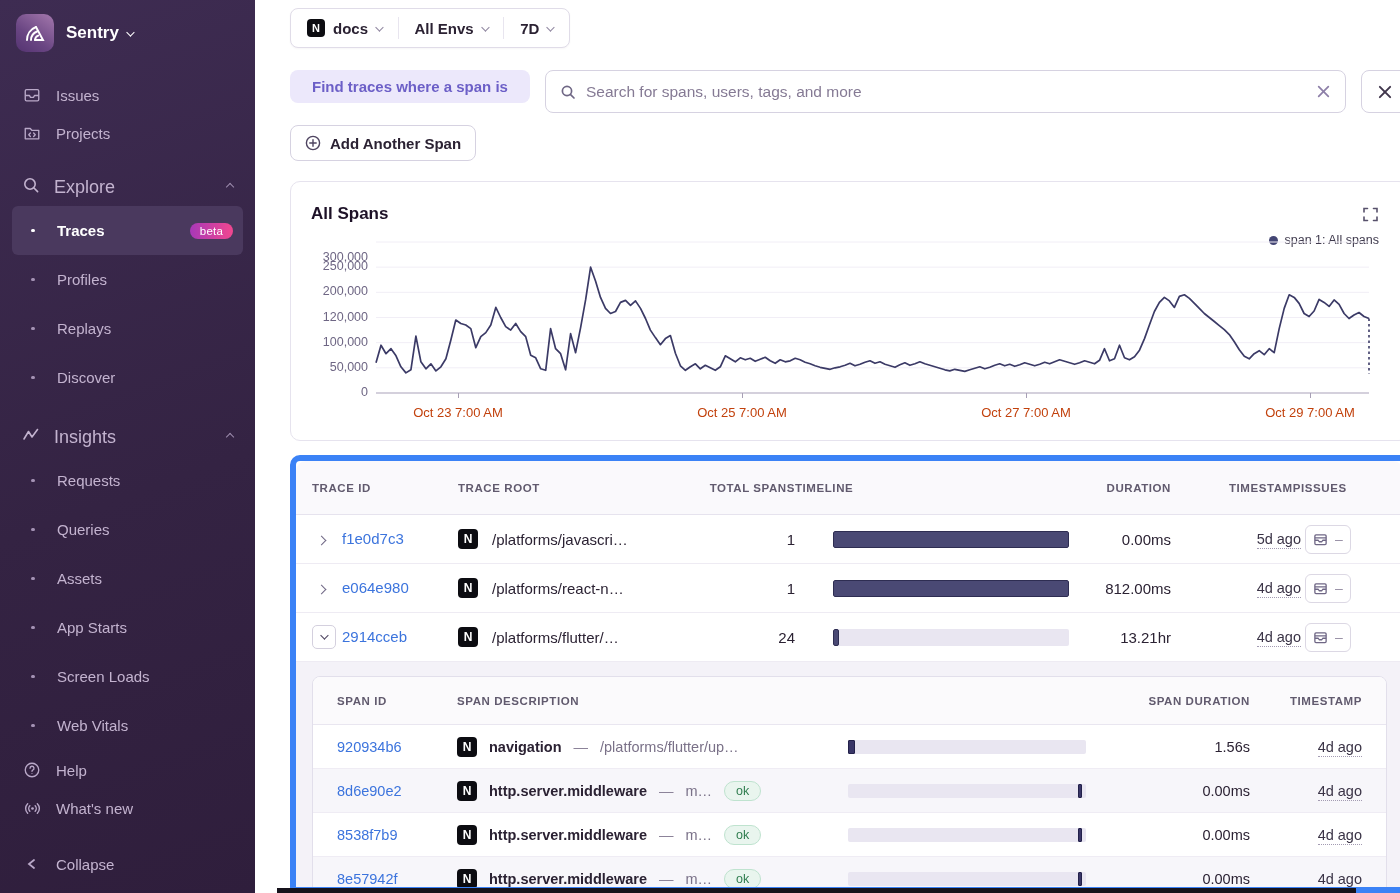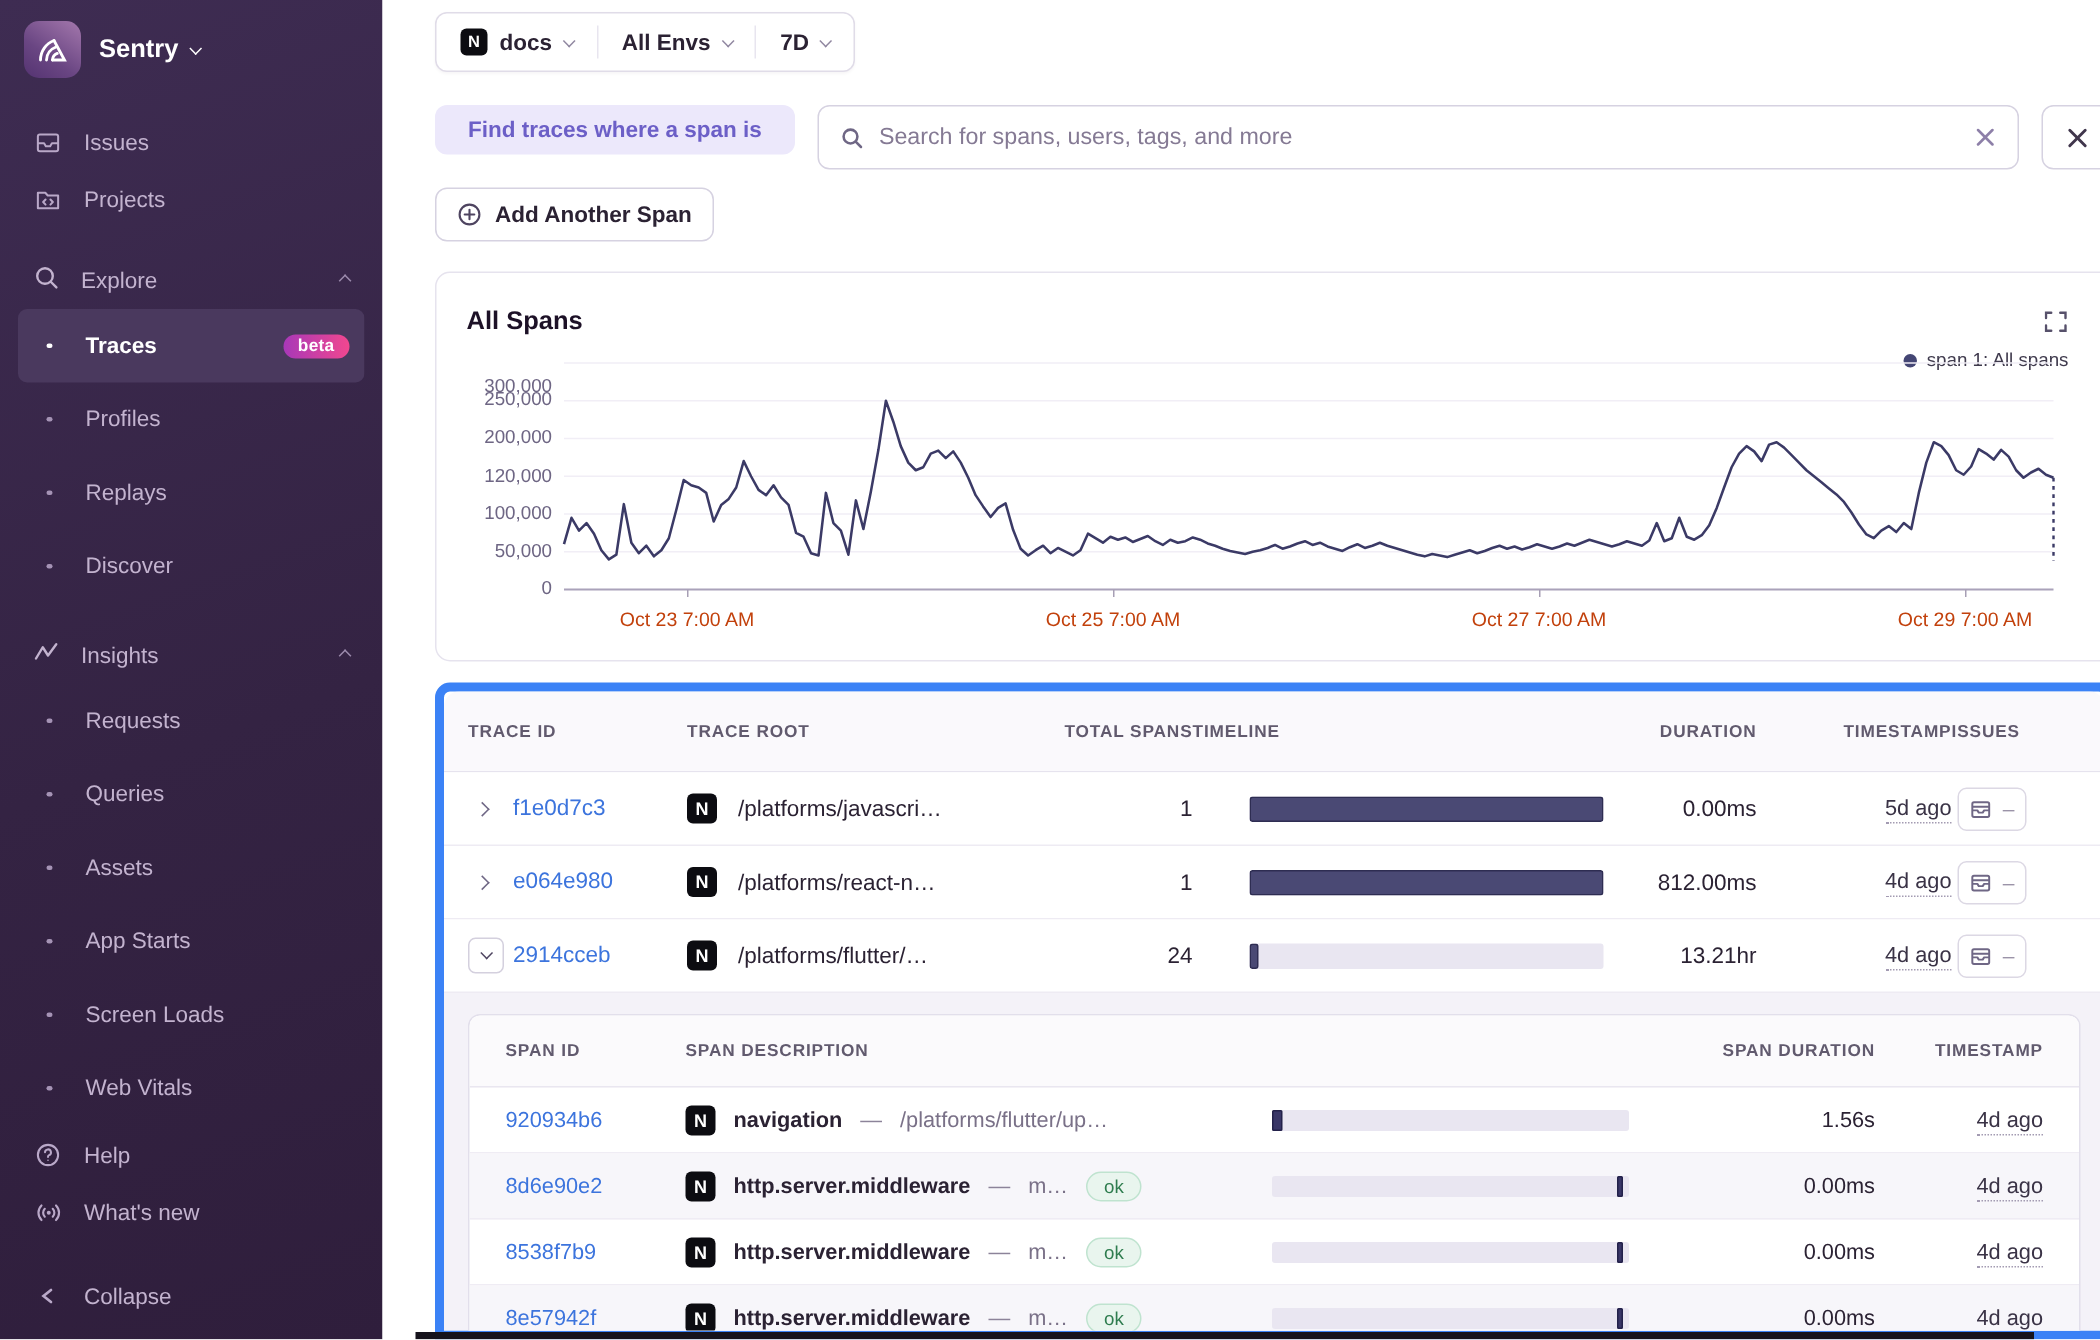--- a/index.html
+++ b/index.html
@@ -11,30 +11,30 @@
   .sidebar { width:255px; min-width:255px; height:893px; background:linear-gradient(160deg,#3e2c52 0%,#342343 55%,#2f1e3c 100%); color:#c3b3cf; display:flex; flex-direction:column; padding:12px 12px 10px 12px; }
   .logo-row { display:flex; align-items:center; gap:12px; padding:2px 4px 14px 4px; }
   .logo-tile { width:38px; height:38px; border-radius:10px; background:linear-gradient(215deg,#a478ad 0%,#6a4683 60%,#543371 100%); display:flex; align-items:center; justify-content:center; }
   .org-switcher { display:flex; align-items:center; gap:8px; color:#fff; font-size:17px; font-weight:700; cursor:pointer; }
   .chev { display:inline-block; width:7px; height:7px; border-right:1.6px solid currentColor; border-bottom:1.6px solid currentColor; transform:rotate(45deg) translateY(-1px); }
   .chev.up { transform:rotate(-135deg) translateY(-1px); }
   .chev.sm { width:5.5px; height:5.5px; }
   .nav { flex:1; overflow:hidden; padding:10px 0 0 0; }
   .nav-item { display:flex; align-items:center; gap:14px; height:38px; padding:0 10px; font-size:15px; border-radius:6px; cursor:pointer; }
   .nav-item .nicon { width:20px; display:flex; justify-content:center; color:#b9a8c8; }
-  .group-header { display:flex; align-items:center; gap:14px; height:38px; padding:0 10px; font-size:15px; margin-top:16px; cursor:pointer; }
+  .group-header { display:flex; align-items:center; gap:14px; height:38px; padding:0 10px; font-size:18px; margin-top:16px; cursor:pointer; }
   .group-header .spacer { flex:1; }
   .group-header .chev { color:#9d8cae; }
   ul.subnav { list-style:none; }
   .subitem { display:flex; align-items:center; gap:14px; height:49px; padding:0 10px 0 11px; font-size:15px; border-radius:6px; cursor:pointer; }
   .subitem .bullet { width:20px; display:flex; justify-content:center; }
   .subitem .bullet i { width:3.5px; height:3.5px; border-radius:50%; background:#a593b5; }
   .subitem.active { background:#4a395e; color:#fff; font-weight:700; }
   .subitem.active .bullet i { background:#fff; }
-  .badge-beta { margin-left:auto; background:linear-gradient(90deg,#a838b8,#f1478f); color:#fff; font-size:11.5px; font-weight:700; padding:2px 10px; border-radius:20px; letter-spacing:.2px; }
+  .badge-beta { margin-left:auto; background:linear-gradient(90deg,#a838b8,#f1478f); color:#fff; font-size:11.5px; font-weight:400; padding:2px 10px; border-radius:20px; letter-spacing:.2px; }
   .sidebar-footer { padding-top:6px; }
   .collapse-row { margin-top:18px; border-top:0; }
 
   
   main { flex:1; position:relative; padding:8px 12px 0 35px; background:#fff; }
 
   .filter-bar { display:inline-flex; align-items:center; height:40px; border:1px solid #e0dce8; border-radius:8px; background:#fff; box-shadow:0 1px 2px rgba(43,34,51,.04); }
   .filter-seg { display:flex; align-items:center; gap:8px; padding:0 16px; font-size:15px; font-weight:700; color:#2b2233; cursor:pointer; height:100%; }
   .filter-seg .chev { color:#9087a0; }
   .filter-divider { width:1px; height:22px; background:#e8e5ef; }

